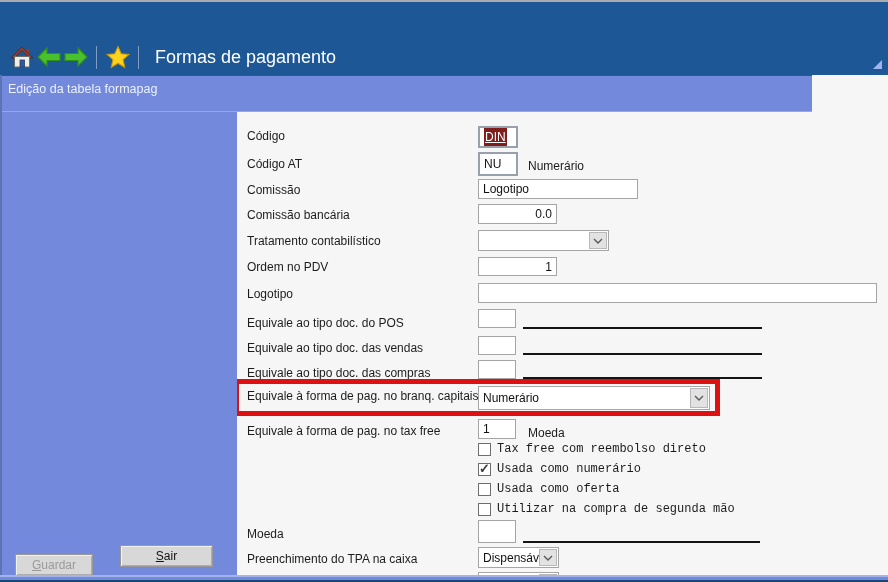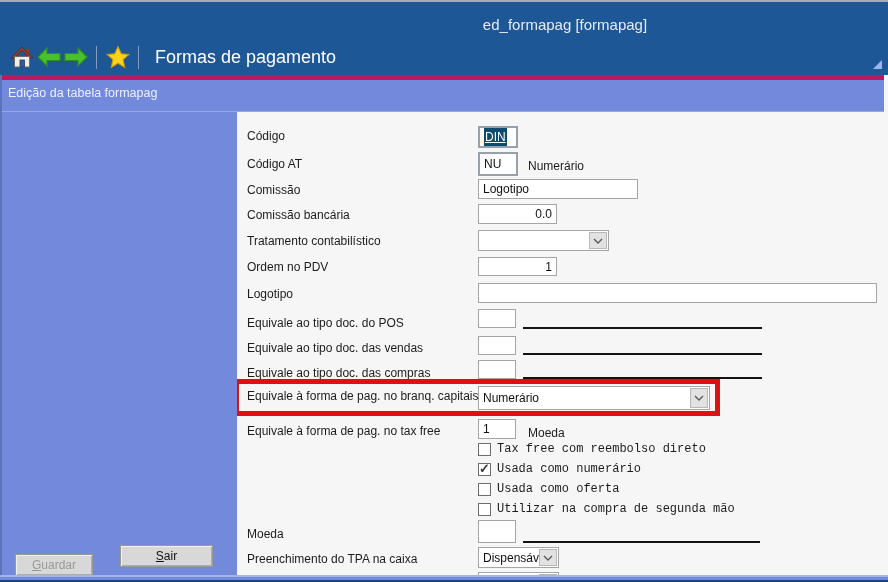--- a/index.html
+++ b/index.html
@@ -12,39 +12,39 @@
   .titlebar   { position:absolute; left:0; top:2px; width:888px; height:73px; background:#1d5796; }
   .win-title  { position:absolute; left:420px; top:14px; width:290px; text-align:center;
                 color:#e7ebf2; font-size:15px; white-space:nowrap; }
   .toolbar    { position:absolute; left:8px; top:41px; height:28px; display:flex; align-items:center; }
   .tb-icon    { width:27px; height:26px; display:flex; align-items:center; justify-content:center; cursor:pointer; }
   .tb-sep     { width:1px; height:23px; background:#7f9cc4; margin:0 7px; }
   .tb-label   { color:#ffffff; font-size:18px; margin-left:9px; white-space:nowrap; }
   .grip       { position:absolute; right:6px; top:60px; width:0; height:0;
                 border-left:9px solid transparent; border-bottom:9px solid #9fb4ec; }
 
-  .subheader  { position:absolute; left:0; top:75px; width:884px; height:37px; background:#7289dc;
-                border-top:5px solid #be185d; border-bottom:1px solid #94a7e9; }
+  .subheader  { position:absolute; left:0; top:75px; width:812px; height:37px; background:#7289dc;
+                border-top:1px solid #be185d; border-bottom:1px solid #94a7e9; }
   .subheader span { position:absolute; left:8px; top:6px; color:#edf1fd; font-size:12.5px; }
 
   .sidebar    { position:absolute; left:0; top:112px; width:237px; height:463px; background:#7289dc; }
   .left-edge  { position:absolute; left:0; top:75px; width:2px; height:505px; background:#5d73b8; }
   .main       { position:absolute; left:237px; top:112px; width:651px; height:504px; background:#f6f6f6; overflow:hidden; }
 
   .foot1 { position:absolute; left:0; top:575px; width:888px; height:2px; background:#a3b4ec; }
   .foot2 { position:absolute; left:0; top:577px; width:888px; height:3px; background:#7289dc; }
   .foot3 { position:absolute; left:0; top:580px; width:888px; height:2px; background:#1a4676; }
 
   
   .flabel { position:absolute; left:10px; font-size:12px; color:#1c1c1c; white-space:nowrap; }
   .inp    { position:absolute; left:241px; background:#fff; border:1px solid #a5a5a5;
             font-size:12px; color:#111; display:flex; align-items:center; padding:0 4px; overflow:hidden; }
   .inp.right { justify-content:flex-end; }
   .inp.heavy { border:2px solid #98a0ab; }
-  .sel-hl { background:#0c4a6e; color:#fff; padding:8px 1px;text-decoration:underline; }
+  .sel-hl { background:#7f1d1d; color:#fff; padding:8px 1px;text-decoration:underline; }
   .combo  { position:absolute; left:241px; background:#fff; border:1px solid #a5a5a5;
             font-size:12px; color:#111; display:flex; align-items:center; padding:0 20px 0 4px;
             white-space:nowrap; overflow:hidden; }
   .combo-btn { position:absolute; right:1px; top:1px; bottom:1px; width:18px; background:#e2e2e2;
             border:1px solid #b8b8b8; display:flex; align-items:center; justify-content:center; }
   .uline  { position:absolute; left:286px; width:239px; height:2px; background:#141414; }
   .checkbox { position:absolute; left:241px; width:13px; height:13px; background:#fff; border:1px solid #6e6e6e; }
   .checkbox.checked::after { content:"✓"; position:absolute; top:-3px; left:0; font-size:13px;
             color:#3c3c3c; font-weight:bold; }
   .cb-label { position:absolute; left:260px; font-size:12px; color:#1c1c1c; white-space:nowrap;font-family:Liberation Mono, monospace; }
@@ -60,21 +60,20 @@
   .btn.disabled { color:#9a9a9a; }
   .btn u { text-decoration:underline; }
 </style>
 </head>
 <body>
 
 <div class="window">
   <div class="top-edge"></div>
 
   <div class="titlebar">
-    <div class="win-title">ed_formapag [formapag]</div>
     <div class="toolbar">
       <span class="tb-icon">
         <svg width="24" height="24" viewBox="0 0 24 24">
           <rect x="16" y="4" width="3" height="6" fill="#8c4034"></rect>
           <polygon points="12,2 23,13 20,13 12,5.5 4,13 1,13" fill="#8c4034" stroke="#5e241c" stroke-width="0.8"></polygon>
           <rect x="4.5" y="11.5" width="15" height="10.5" fill="#efeee5" stroke="#6b6b6b" stroke-width="1"></rect>
           <rect x="10" y="15" width="4.5" height="7" fill="#35589c" stroke="#25406f" stroke-width="0.8"></rect>
         </svg>
       </span>
       <span class="tb-icon">

